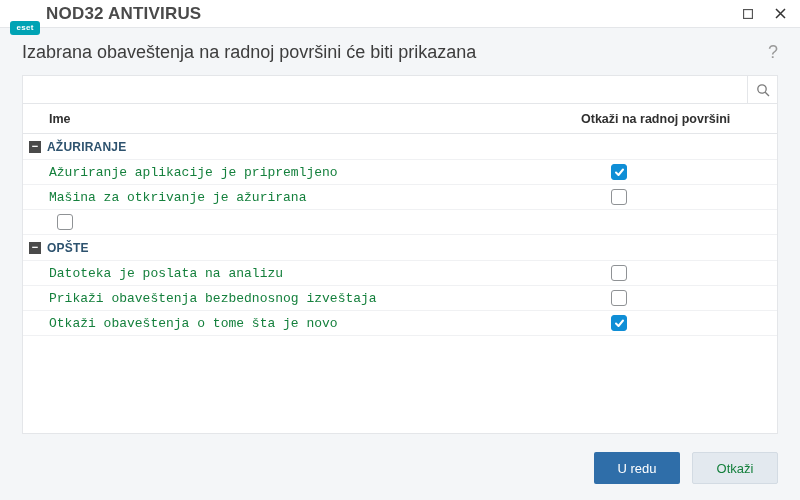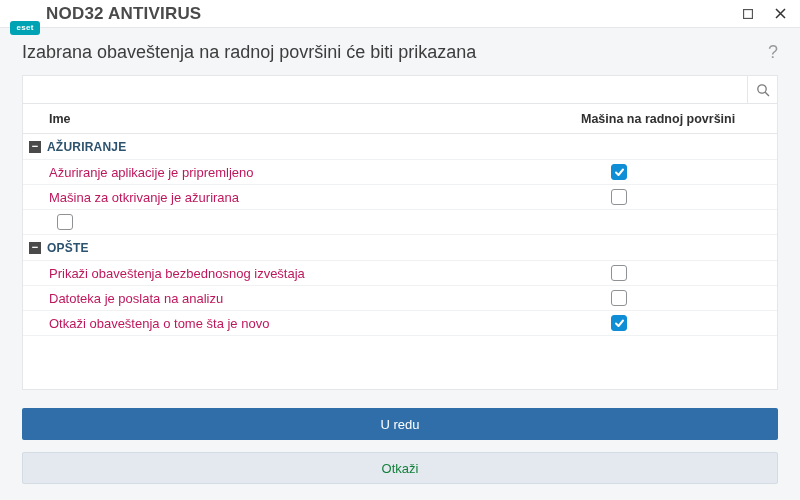--- a/index.html
+++ b/index.html
@@ -145,21 +145,21 @@
     font-size: 11px;
     line-height: 1;
     font-weight: 700;
   }
   .item-row {
     height: 25px;
     display: flex;
     align-items: center;
     border-bottom: 1px solid #f0f1f3;
   }
-  .item-row .name { flex: 1; padding-left: 26px; color: #be185d; }
+  .item-row .name { flex: 1; padding-left: 26px; color: #15803d; font-family: Liberation Mono, monospace; }
   .item-row .chkcell { width: 200px; padding-left: 34px; }
   .chk {
     width: 16px;
     height: 16px;
     border: 1.5px solid #8f9295;
     border-radius: 3px;
     display: flex;
     align-items: center;
     justify-content: center;
     cursor: pointer;
@@ -169,21 +169,20 @@
     background: #0f8ed6;
     border-color: #0f8ed6;
     color: #fff;
   }
   .chk svg { display: block; }
   .footer {
     display: flex;
     justify-content: flex-end;
     gap: 12px;
     padding: 12px 22px 16px 22px;
-    flex-direction: column;
   }
   .btn {
     min-width: 86px;
     height: 32px;
     border-radius: 2px;
     display: flex;
     align-items: center;
     justify-content: center;
     font-size: 13px;
     cursor: pointer;
@@ -224,21 +223,21 @@
     <input class="search-input" type="text" value="" style="">
     <div class="search-btn">
       <svg width="14" height="14" viewBox="0 0 14 14">
           <circle cx="6" cy="6" r="4.2" fill="none" stroke="#7a7a7a" stroke-width="1.3"></circle>
           <path d="M9.2 9.2 L13 13" stroke="#7a7a7a" stroke-width="1.3"></path>
         </svg>
     </div>
   </div>
   <div class="thead">
     <div class="col-name">Ime</div>
-    <div class="col-show">Mašina na radnoj površini</div>
+    <div class="col-show">Otkaži na radnoj površini</div>
   </div>
   <div class="tbody" id="tbody">
       <div class="group-row">
         <div class="collapse">−</div>
         <span>AŽURIRANJE</span>
       </div>
       <div class="item-row">
         <div class="name">Ažuriranje aplikacije je pripremljeno</div>
         <div class="chkcell">
           <div class="chk on">
@@ -257,27 +256,27 @@
       <div class="item-row">
         <div class="chkcell">
           <div class="chk"></div>
         </div>
       </div>
       <div class="group-row">
         <div class="collapse">−</div>
         <span>OPŠTE</span>
       </div>
       <div class="item-row">
+        <div class="name">Datoteka je poslata na analizu</div>
+        <div class="chkcell">
+          <div class="chk"></div>
+        </div>
+      </div>
+      <div class="item-row">
         <div class="name">Prikaži obaveštenja bezbednosnog izveštaja</div>
-        <div class="chkcell">
-          <div class="chk"></div>
-        </div>
-      </div>
-      <div class="item-row">
-        <div class="name">Datoteka je poslata na analizu</div>
         <div class="chkcell">
           <div class="chk"></div>
         </div>
       </div>
       <div class="item-row">
         <div class="name">Otkaži obaveštenja o tome šta je novo</div>
         <div class="chkcell">
           <div class="chk on">
             <svg width="11" height="11" viewBox="0 0 11 11">
               <path d="M2 5.5 L4.5 8 L9 2.5" fill="none" stroke="#fff" stroke-width="2" stroke-linecap="round" stroke-linejoin="round"></path>

